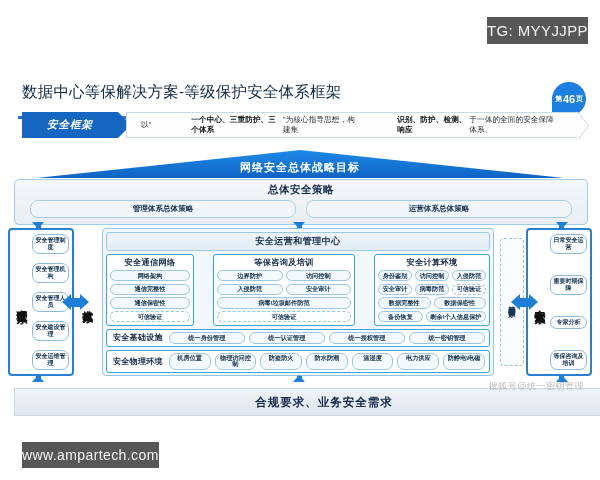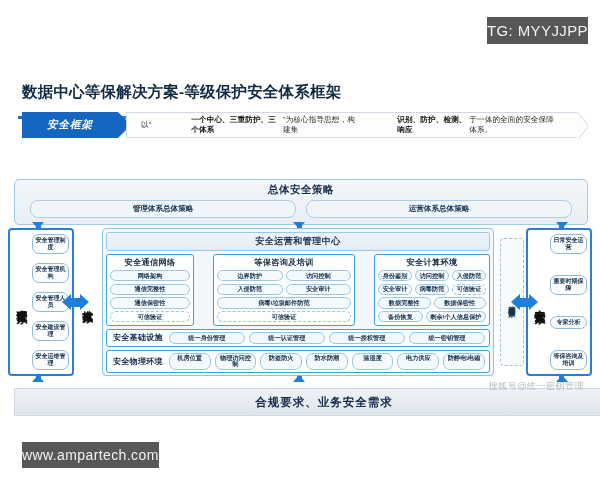--- a/index.html
+++ b/index.html
@@ -13,21 +13,21 @@
   
   .wm{position:absolute;background:#575757;color:#f2f2f2;font-size:15px;
       letter-spacing:.4px;padding:5px 0;white-space:nowrap;}
   .wm-tg{right:12px;top:17px;}
   .wm-url{left:22px;bottom:12px;font-size:14px;}
   .wm-soho{position:absolute;right:16px;top:318px;font-size:9px;color:#b9b9b9;
       letter-spacing:.5px;white-space:nowrap;}
 
   
   .title-row{position:absolute;left:0;top:12px;width:600px;height:34px;}
-  .title{position:absolute;left:22px;top:8px;font-size:15.5px;font-weight:bold;
+  .title{position:absolute;left:22px;top:8px;font-size:15.5px;font-weight:normal;
          color:#102a43;letter-spacing:.2px;white-space:nowrap;}
   .title-rule{position:absolute;left:18px;top:42px;width:564px;height:3px;
          background:linear-gradient(90deg,#1f6fd0,#9ec8ee);}
   .page-badge{position:absolute;right:14px;top:8px;width:34px;height:34px;
       border-radius:50% 50% 50% 4px;background:#1d7fe0;color:#fff;
       display:flex;align-items:center;justify-content:center;font-size:7px;
       font-weight:bold;letter-spacing:-.2px;}
   .page-badge b{font-size:11px;padding:0 1px;}
 
   
@@ -142,34 +142,43 @@
 </head>
 <body>
 
 <div class="wm wm-tg">TG: MYYJJPP</div>
 <div class="wm wm-url">www.ampartech.com</div>
 
 <div class="slide">
 
   <div class="title-row">
     <div class="title">数据中心等保解决方案-等级保护安全体系框架</div>
+    <div class="page-badge">
+      <span>第</span>
+        <b>46</b>
+        <span>页</span>
+    </div>
     <div class="title-rule"></div>
   </div>
 
   <div class="banner">
     <div class="banner-tag">安全框架</div>
     <div class="banner-body">
       <span>以“</span>
         <b>一个中心、三重防护、三个体系</b>
         <span>”为核心指导思想，构建集</span>
         <b>识别、防护、检测、响应</b>
         <span>于一体的全面的安全保障体系。</span>
     </div>
   </div>
 
+  <div class="goal">
+    <div class="goal-shape"></div>
+    <div class="goal-text">网络安全总体战略目标</div>
+  </div>
 
   <div class="policy">
     <div class="policy-title">总体安全策略</div>
     <div class="policy-row">
       <div class="policy-pill">管理体系总体策略</div>
       <div class="policy-pill">运营体系总体策略</div>
     </div>
   </div>
 
   <div class="arr-bar" style="left:36px;top:161px;height:5px;"></div>

